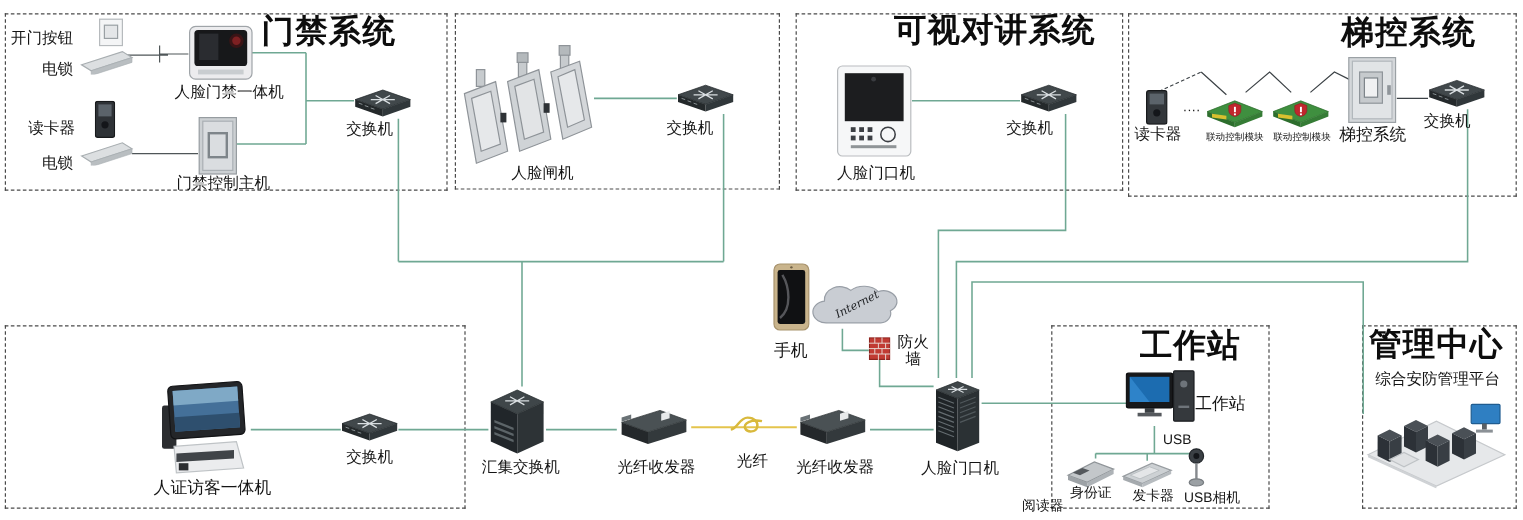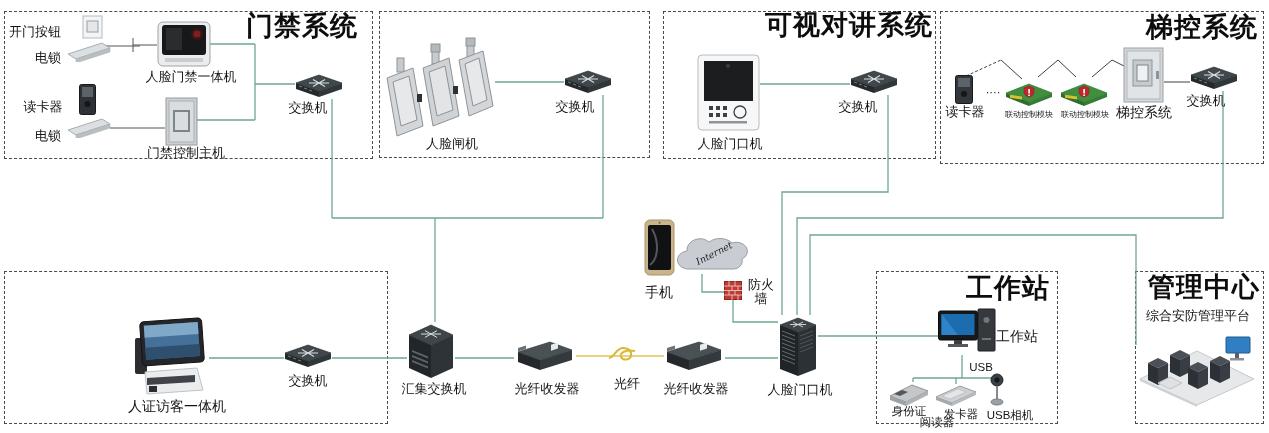--- a/index.html
+++ b/index.html
@@ -1,20 +1,20 @@
 <!DOCTYPE html>
 <html style="--line: #6fa893; --fiber: #e4c44c; --border: #4a4a4a; --title: #0d0d0d;"><head>
 <meta charset="utf-8">
 <style>
   html,body{margin:0;padding:0;background:#fff;}
   #stage{position:relative;width:1269px;height:433px;background:#ffffff;overflow:hidden;
          font-family:"Liberation Sans","DejaVu Sans",sans-serif;color:#1a1a1a;}
   .box{position:absolute;border:1px dashed var(--border,#4a4a4a);box-sizing:border-box;}
   .title{position:absolute;font-weight:bold;font-size:27px;color:var(--title,#0d0d0d);
-         white-space:nowrap;text-align:right;letter-spacing:1px;line-height:1;}
+         white-space:nowrap;text-align:left;letter-spacing:1px;line-height:1;}
   .lbl{position:absolute;font-size:13px;color:#141414;text-align:center;white-space:nowrap;line-height:1.15;}
   .lbl.small{font-size:8px;}
   .lbl.s11{font-size:11.5px;}
   .ic{position:absolute;}
   svg{display:block;}
   #wires{position:absolute;left:0;top:0;z-index:1;pointer-events:none;}
   .wire-teal{stroke:var(--line,#6fa893);stroke-width:1.3;fill:none;}
   .wire-dark{stroke:#4f5658;stroke-width:1;fill:none;}
   .wire-yellow{stroke:var(--fiber,#e4c44c);stroke-width:1.7;fill:none;}
   .wire-elev{stroke:#3c4246;stroke-width:1;fill:none;}
@@ -70,21 +70,21 @@
   <div class="box" style="left:663px;top:11px;width:273px;height:148px"></div>
   <div class="box" style="left:940px;top:11px;width:324px;height:153px"></div>
   <div class="box" style="left:4px;top:271px;width:384px;height:153px"></div>
   <div class="box" style="left:876px;top:271px;width:182px;height:153px"></div>
   <div class="box" style="left:1135px;top:271px;width:129px;height:153px"></div>
 
   <div class="title z2" style="left:218px;top:13px;width:140px">门禁系统</div>
   <div class="title z2" style="left:745px;top:12px;width:188px">可视对讲系统</div>
   <div class="title z2" style="left:1118px;top:14px;width:140px">梯控系统</div>
   <div class="title z2" style="left:950px;top:275px;width:100px">工作站</div>
-  <div class="title z2" style="left:1134px;top:274px;width:126px;">管理中心</div>
+  <div class="title z2" style="left:1134px;top:274px;width:126px;text-align:center">管理中心</div>
 
   <div class="ic z2" style="left:82px;top:15px">
     <svg width="21" height="24">
         <rect x="1" y="1" width="19" height="22" fill="#f4f5f6" stroke="#b6babd"></rect>
         <rect x="5" y="6" width="11" height="11" fill="#e4e6e8" stroke="#9aa0a4"></rect>
       </svg>
   </div>
   <div class="ic z2" style="left:66px;top:40px">
     <svg width="46" height="22">
         <polygon points="2,14 36,3 44,8 10,19" fill="#dcdfe1" stroke="#a8aeb1"></polygon>
@@ -361,21 +361,21 @@
     <svg width="18" height="34">
       <circle cx="9" cy="7" r="6" fill="#3b4045" stroke="#212529"></circle>
       <circle cx="9" cy="7" r="2.5" fill="#14161a"></circle>
       <rect x="8" y="13" width="2" height="13" fill="#85898d"></rect>
       <ellipse cx="9" cy="29" rx="6" ry="3" fill="#9ba0a4" stroke="#777c80"></ellipse>
     </svg>
   </div>
   <div class="lbl z2" style="left:996px;top:328px;width:52px;font-size:14px;text-align:left">工作站</div>
   <div class="lbl s11 z2" style="left:964px;top:361px;width:34px">USB</div>
   <div class="lbl s11 z2" style="left:884px;top:405px;width:50px">身份证</div>
-  <div class="lbl s11 z2" style="left:912px;top:416px;width:50px">阅读器</div>
+  <div class="lbl s11 z2" style="left:844px;top:416px;width:50px">阅读器</div>
   <div class="lbl s11 z2" style="left:940px;top:408px;width:42px">发卡器</div>
   <div class="lbl s11 z2" style="left:982px;top:409px;width:56px">USB相机</div>
 
   <div class="ic z2" style="left:1138px;top:323px">
     <svg width="118" height="84">
       <polygon points="2,56 59,28 116,56 59,82" fill="#e6e8ea" stroke="#c6c9cc"></polygon>
       <polygon points="2,56 59,82 59,84 2,58" fill="#cfd2d5"></polygon>
       <g>
         <polygon points="10,40 20,35 30,40 20,45" fill="#4a5056"></polygon>
           <polygon points="10,40 20,45 20,62 10,57" fill="#2c3137"></polygon>

